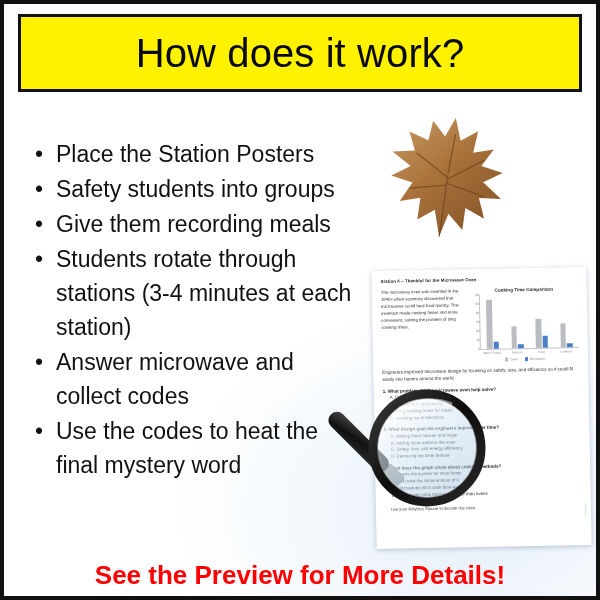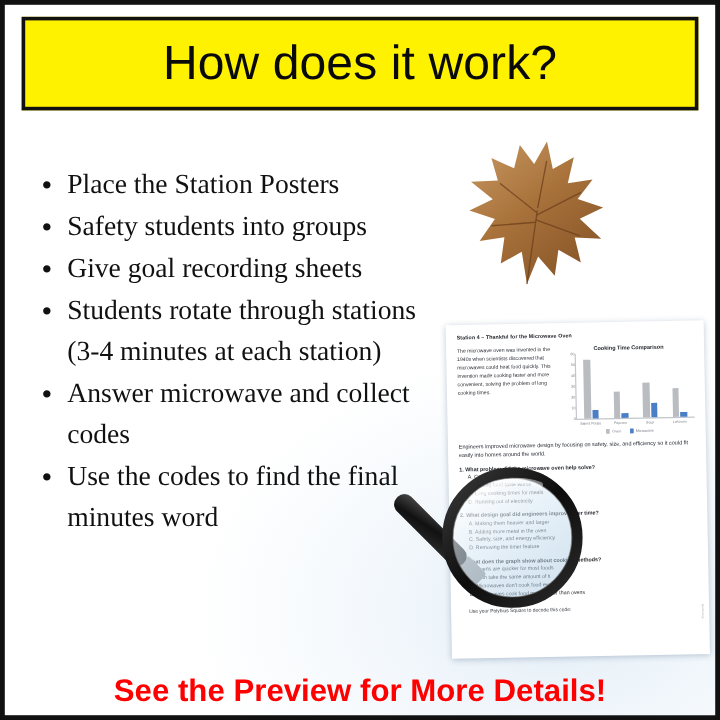--- a/index.html
+++ b/index.html
@@ -20,21 +20,21 @@
   .banner{position:absolute;left:14px;top:10px;width:564px;height:78px;
           background:#FFF200;border:3px solid #111111;box-sizing:border-box;
           display:flex;align-items:center;justify-content:center;}
   .banner-text{font-size:40px;color:#0a0a0a;letter-spacing:.1px;line-height:1;}
 
   
   .bullets{position:absolute;left:18px;top:133px;width:330px;}
   .b-row{display:flex;align-items:flex-start;margin-bottom:1px;}
   .b-dot{width:34px;flex:0 0 34px;font-size:23px;line-height:34px;
          color:#111;text-align:center;}
-  .b-txt{font-size:23px;line-height:34px;color:#111111;font-family:Liberation Serif, serif;}
+  .b-txt{font-size:23px;line-height:34px;color:#111111;}
 
   
   .leaf{position:absolute;left:381px;top:109px;width:120px;height:135px;
         transform:rotate(8deg);}
 
   
   .paper{position:absolute;left:370px;top:265px;width:215px;height:278px;
          background:#ffffff;box-shadow:0 1px 5px rgba(40,70,110,.30);
          transform:rotate(-1.1deg);overflow:hidden;}
   .ws-inner{padding:8px 9px 0 9px;}
@@ -95,33 +95,33 @@
     <div class="b-row">
       <div class="b-dot">•</div>
       <div class="b-txt">Place the Station Posters</div>
     </div>
     <div class="b-row">
       <div class="b-dot">•</div>
       <div class="b-txt">Safety students into groups</div>
     </div>
     <div class="b-row">
       <div class="b-dot">•</div>
-      <div class="b-txt">Give goal recording sheets</div>
+      <div class="b-txt">Give them recording meals</div>
     </div>
     <div class="b-row">
       <div class="b-dot">•</div>
       <div class="b-txt">Students rotate through stations (3-4 minutes at each station)</div>
     </div>
     <div class="b-row">
       <div class="b-dot">•</div>
       <div class="b-txt">Answer microwave and collect codes</div>
     </div>
     <div class="b-row">
       <div class="b-dot">•</div>
-      <div class="b-txt">Use the codes to find the final minutes word</div>
+      <div class="b-txt">Use the codes to heat the final mystery word</div>
     </div>
   </div>
 
   <svg class="leaf" viewBox="0 0 120 135">
     <defs>
       <linearGradient id="lf" x1="0" y1="0" x2="1" y2="1">
         <stop offset="0%" stop-color="#C99A64"></stop>
         <stop offset="45%" stop-color="#A9723B"></stop>
         <stop offset="100%" stop-color="#7E4E22"></stop>
       </linearGradient>

